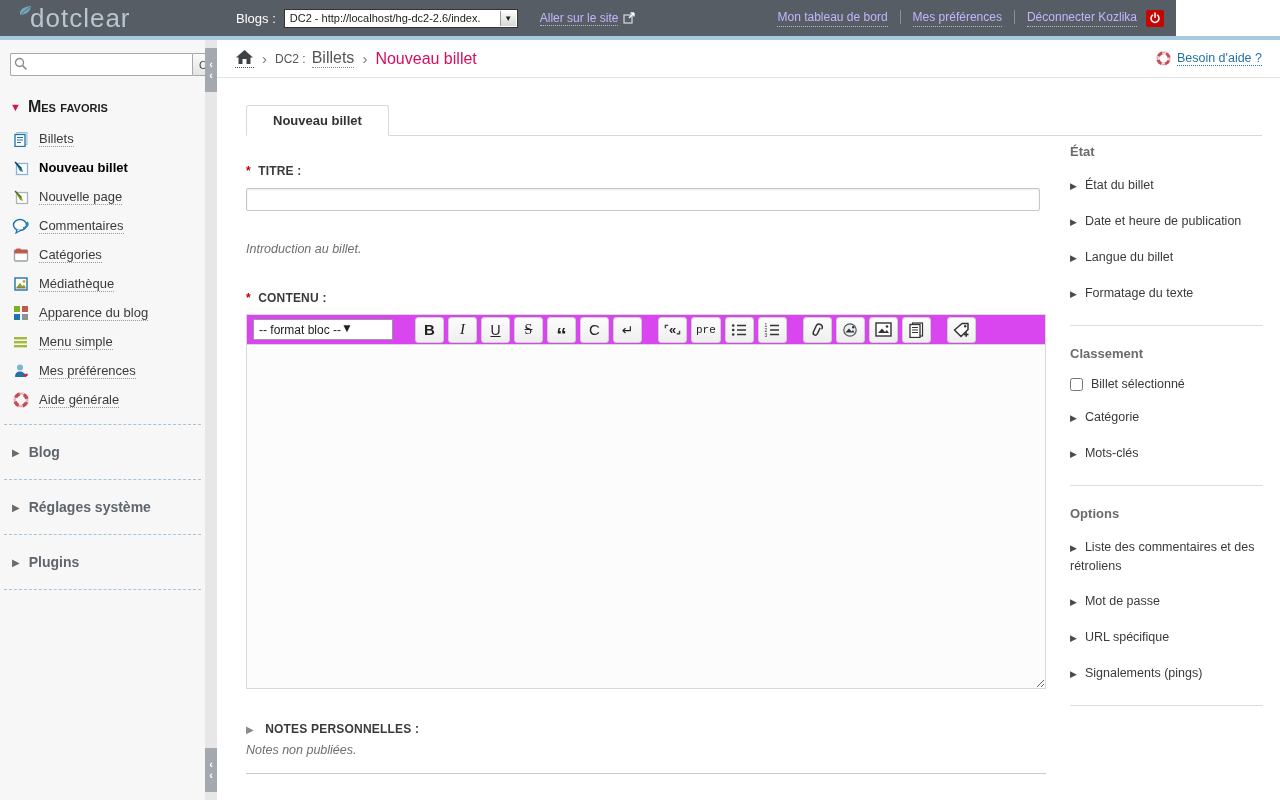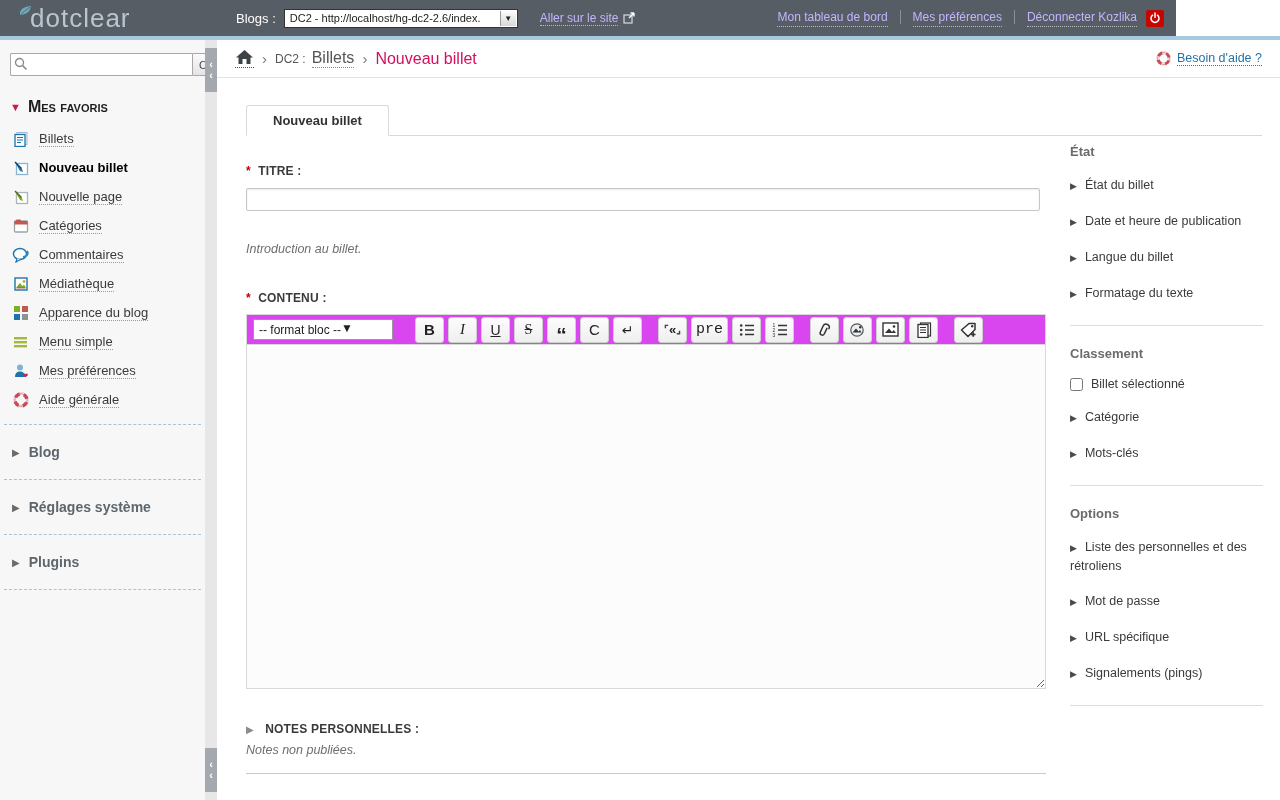--- a/index.html
+++ b/index.html
@@ -98,21 +98,21 @@
     align-items:center; font-size:12px; color:#222; padding-left:5px; margin-right:18px; }
   .tb-btn { min-width:29px; height:26px; background:linear-gradient(#fcfcfc,#efefef);
     border:1px solid #cfcfcf; border-radius:3px; display:flex; align-items:center; justify-content:center;
     font-size:14px; color:#222; cursor:pointer; padding:0 4px; }
   .tb-btn.bold { font-weight:bold; font-size:15px; }
   .tb-btn.italic { font-style:italic; font-family:"Liberation Serif",serif; font-size:15px; }
   .tb-btn.underline { text-decoration:underline; font-size:14px; }
   .tb-btn.strike { text-decoration:line-through; font-family:"Liberation Serif",serif; font-size:14px; }
   .tb-btn.quote { font-size:21px; font-weight:bold; line-height:6px; padding-top:10px; }
   .tb-btn.code { font-size:15px; }
-  .tb-btn.pre { font-size:15px; font-family:"Liberation Mono",monospace; letter-spacing:0; }
+  .tb-btn.pre { font-size:11px; font-family:"Liberation Mono",monospace; letter-spacing:0; }
   .tb-btn.bq { font-size:13px; font-weight:bold; }
   .tb-btn.bq .corner { font-size:11px; color:#444; }
   .tb-gap { width:8px; }
   .content-area { width:800px; height:344px; border:1px solid #d9d9d9; border-top:none;
     background:#fcfcfc; resize:vertical; font-family:inherit; font-size:13px; padding:6px; }
 
   .notes-block { margin-top:26px; }
   .form-divider { margin-top:16px; width:800px; border-top:1px solid #c9c9c9; }
 
   
@@ -209,37 +209,37 @@
         <svg width="16" height="16" viewBox="0 0 16 16">
             <rect x="3.5" y="3.5" width="11" height="11" fill="#fff" stroke="#aab4ba" stroke-width="1.3"></rect>
             <path d="M1.5 1.5 L9 9 L10 12 L7 11 Z" fill="#8aa91e"></path>
             <line x1="2" y1="2" x2="8.5" y2="8.5" stroke="#55691a" stroke-width="1.4"></line>
           </svg>
       </span>
       <a>Nouvelle page</a>
     </li>
     <li>
       <span class="ico">
-        <svg width="16" height="16" viewBox="0 0 16 16">
-            <rect x="1.5" y="3" width="13" height="11" rx="1" fill="#fff" stroke="#9aa4ab" stroke-width="1.3"></rect>
-            <rect x="1.5" y="3" width="13" height="3.5" fill="#c3594e"></rect>
-            <rect x="3" y="1.5" width="5" height="3" rx="1" fill="#c3594e"></rect>
-          </svg>
-      </span>
-      <a>Catégories</a>
-    </li>
-    <li>
-      <span class="ico">
         <svg width="17" height="16" viewBox="0 0 17 16">
             <ellipse cx="8" cy="7" rx="6.5" ry="5.5" fill="#fff" stroke="#1d74ad" stroke-width="1.4"></ellipse>
             <path d="M5 11.5 L4 15 L9 12" fill="#fff" stroke="#1d74ad" stroke-width="1.2"></path>
             <path d="M11 10 a5 4 0 0 0 4-6" stroke="#2c88c0" stroke-width="2" fill="none"></path>
           </svg>
       </span>
       <a>Commentaires</a>
+    </li>
+    <li>
+      <span class="ico">
+        <svg width="16" height="16" viewBox="0 0 16 16">
+            <rect x="1.5" y="3" width="13" height="11" rx="1" fill="#fff" stroke="#9aa4ab" stroke-width="1.3"></rect>
+            <rect x="1.5" y="3" width="13" height="3.5" fill="#c3594e"></rect>
+            <rect x="3" y="1.5" width="5" height="3" rx="1" fill="#c3594e"></rect>
+          </svg>
+      </span>
+      <a>Catégories</a>
     </li>
     <li>
       <span class="ico">
         <svg width="16" height="16" viewBox="0 0 16 16">
             <rect x="2" y="2" width="12" height="12" fill="#fff" stroke="#1d74ad" stroke-width="1.4"></rect>
             <path d="M3.5 11 L7 7 L9.5 10 L11 8.5 L12.5 11 Z" fill="#7fae2e"></path>
             <circle cx="11" cy="5.5" r="1.4" fill="#e0a42b"></circle>
             <rect x="3.5" y="11" width="9" height="1.5" fill="#b06a4e"></rect>
           </svg>
       </span>
@@ -470,20 +470,20 @@
     <div class="check-row">
       <input type="checkbox" style="">
       <span>Billet sélectionné</span>
     </div>
     <div class="panel-item"><span class="tri">▶</span><span>Catégorie</span></div>
     <div class="panel-item"><span class="tri">▶</span><span>Mots-clés</span></div>
 
     <div class="panel-sep"></div>
 
     <h3>Options</h3>
-    <div class="panel-item"><span class="tri">▶</span><span>Liste des personnelles et des rétroliens</span></div>
+    <div class="panel-item"><span class="tri">▶</span><span>Liste des commentaires et des rétroliens</span></div>
     <div class="panel-item"><span class="tri">▶</span><span>Mot de passe</span></div>
     <div class="panel-item"><span class="tri">▶</span><span>URL spécifique</span></div>
     <div class="panel-item"><span class="tri">▶</span><span>Signalements (pings)</span></div>
 
     <div class="panel-sep"></div>
   </div>
 </div>
 
 </body></html>

